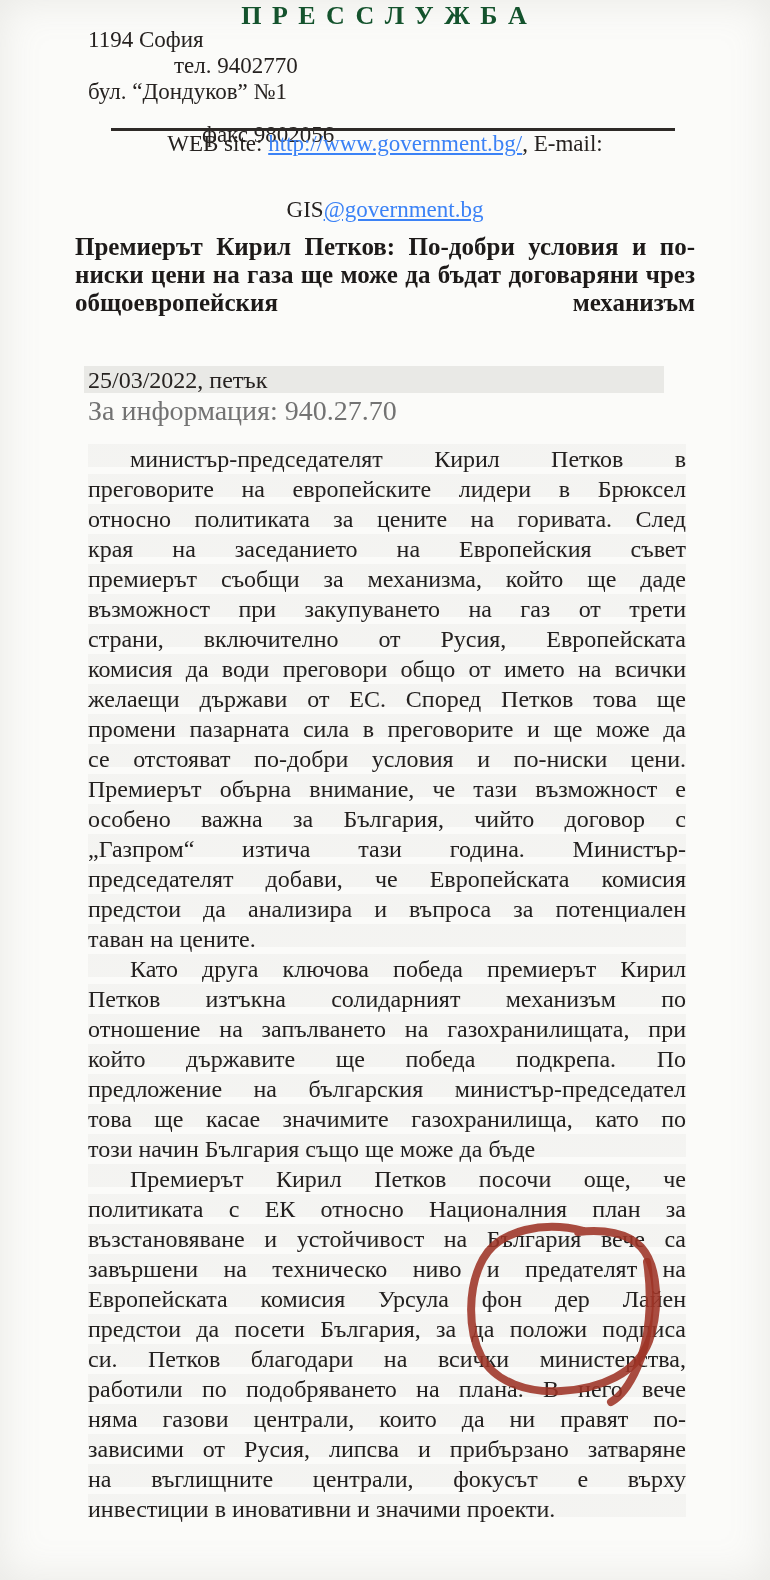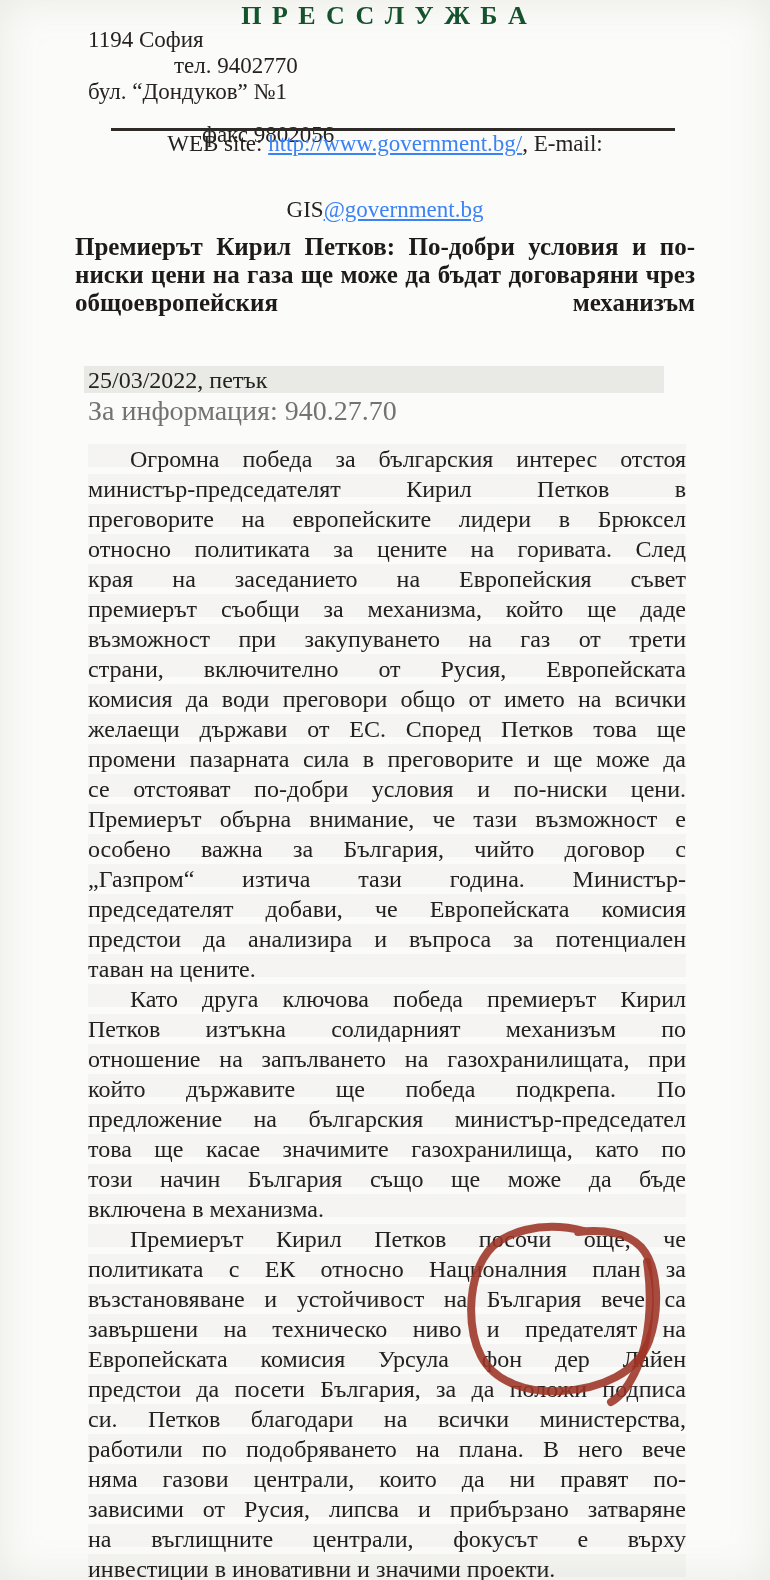--- a/index.html
+++ b/index.html
@@ -105,21 +105,20 @@
       <div class="bline">ниски цени на газа ще може да бъдат договаряни чрез</div>
       <div class="bline">общоевропейския механизъм</div>
     </div>
 
   <div class="abs date-band"></div>
   <div class="abs date-line">25/03/2022, петък</div>
   <div class="abs info-line">За информация: 940.27.70</div>
 
   <div class="abs body">
     <div class="para">
-        <div class="bline">Огромна победа за българския интерес отстоя</div>
         <div class="bline">министър-председателят Кирил Петков в</div>
         <div class="bline">преговорите на европейските лидери в Брюксел</div>
         <div class="bline">относно политиката за цените на горивата. След</div>
         <div class="bline">края на заседанието на Европейския съвет</div>
         <div class="bline">премиерът съобщи за механизма, който ще даде</div>
         <div class="bline">възможност при закупуването на газ от трети</div>
         <div class="bline">страни, включително от Русия, Европейската</div>
         <div class="bline">комисия да води преговори общо от името на всички</div>
         <div class="bline">желаещи държави от ЕС. Според Петков това ще</div>
         <div class="bline">промени пазарната сила в преговорите и ще може да</div>
@@ -132,21 +131,20 @@
         <div class="bline">таван на цените.</div>
       </div>
     <div class="para">
         <div class="bline">Като друга ключова победа премиерът Кирил</div>
         <div class="bline">Петков изтъкна солидарният механизъм по</div>
         <div class="bline">отношение на запълването на газохранилищата, при</div>
         <div class="bline">който държавите ще победа подкрепа. По</div>
         <div class="bline">предложение на българския министър-председател</div>
         <div class="bline">това ще касае значимите газохранилища, като по</div>
         <div class="bline">този начин България също ще може да бъде</div>
-        <div class="bline">включена в механизма.</div>
       </div>
     <div class="para">
         <div class="bline">Премиерът Кирил Петков посочи още, че</div>
         <div class="bline">политиката с ЕК относно Националния план за</div>
         <div class="bline">възстановяване и устойчивост на България вече са</div>
         <div class="bline">завършени на техническо ниво и предателят на</div>
         <div class="bline">Европейската комисия Урсула фон дер Лайен</div>
         <div class="bline">предстои да посети България, за да положи подписа</div>
         <div class="bline">си. Петков благодари на всички министерства,</div>
         <div class="bline">работили по подобряването на плана. В него вече</div>

